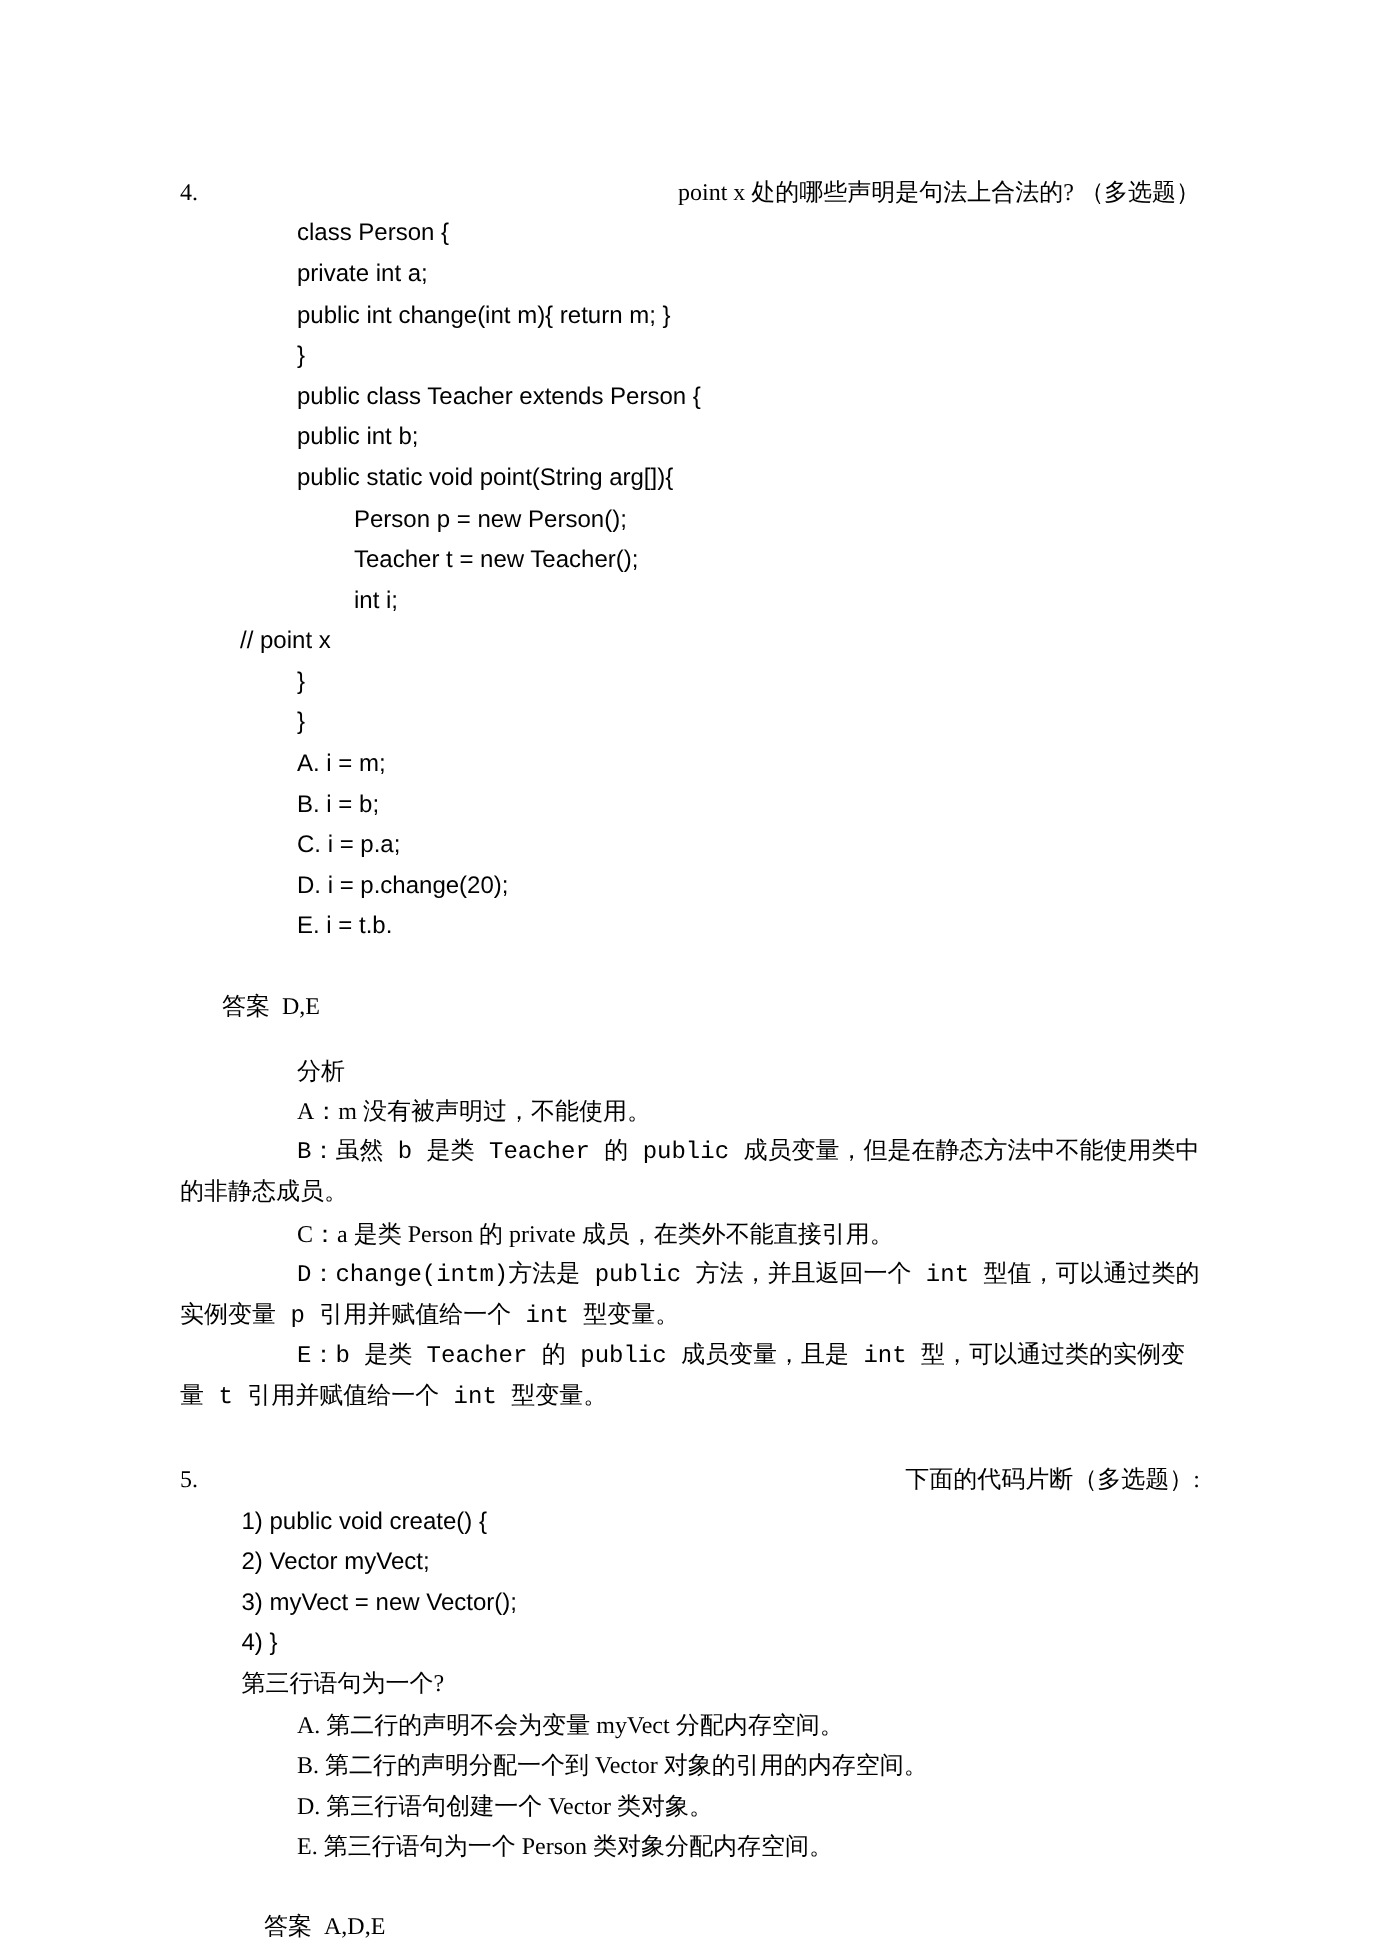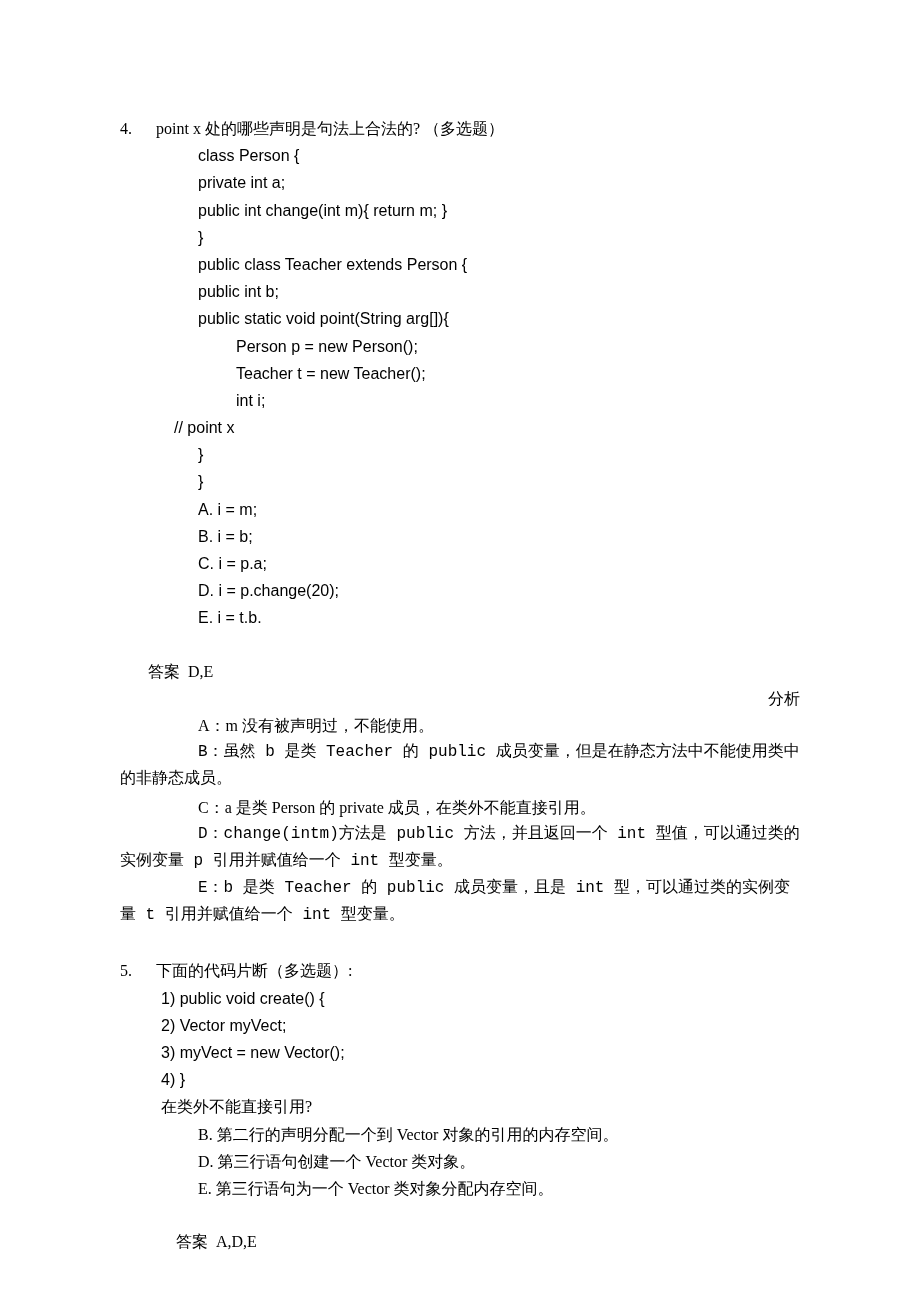--- a/index.html
+++ b/index.html
@@ -21,38 +21,38 @@
     }
     .q-header {
       display: flex;
       align-items: flex-start;
     }
     .q-number {
       min-width: 36px;
     }
     .q-text {
       flex: 1;
+      text-align: right;
     }
     .indent-1 {
       margin-left: 78px;
     }
     .indent-2 {
       margin-left: 116px;
     }
     .point-x {
-      margin-left: 54px;
+      margin-left: 40px;
     }
     .answer-line {
       margin-left: 28px;
       margin-top: 26px;
     }
     .analysis-block {
       margin-left: 78px;
-      margin-top: 0;
-      text-align: right;
+      margin-top: 16px;
     }
     .analysis-item {
       margin-left: 78px;
       text-indent: 0;
     }
     .analysis-wrap {
       margin-left: 0;
       text-indent: 78px;
       font-family: Liberation Mono, monospace;
     }
@@ -115,22 +115,23 @@
   <div class="q-header">
     <span class="q-number">5.</span>
     <span class="q-text">下面的代码片断（多选题）:</span>
   </div>
 
   <div class="q5-indent mono">1) public void create() {</div>
   <div class="q5-indent mono">2) Vector myVect;</div>
   <div class="q5-indent mono">3) myVect = new Vector();</div>
   <div class="q5-indent mono">4) }</div>
 
-  <div class="q5-indent">在类外不能直接引用?</div>
+  <div class="q5-indent">第三行语句为一个?</div>
 
+  <div class="q5-options">A. 第二行的声明不会为变量 myVect 分配内存空间。</div>
   <div class="q5-options">B. 第二行的声明分配一个到 Vector 对象的引用的内存空间。</div>
   <div class="q5-options">D. 第三行语句创建一个 Vector 类对象。</div>
-  <div class="q5-options">E. 第三行语句为一个 Vector 类对象分配内存空间。</div>
+  <div class="q5-options">E. 第三行语句为一个 Person 类对象分配内存空间。</div>
 
   <div class="answer-line-5">
     <span>答案</span>&nbsp;&nbsp;<span>A,D,E</span>
   </div>
 </div>
 
 </body></html>

